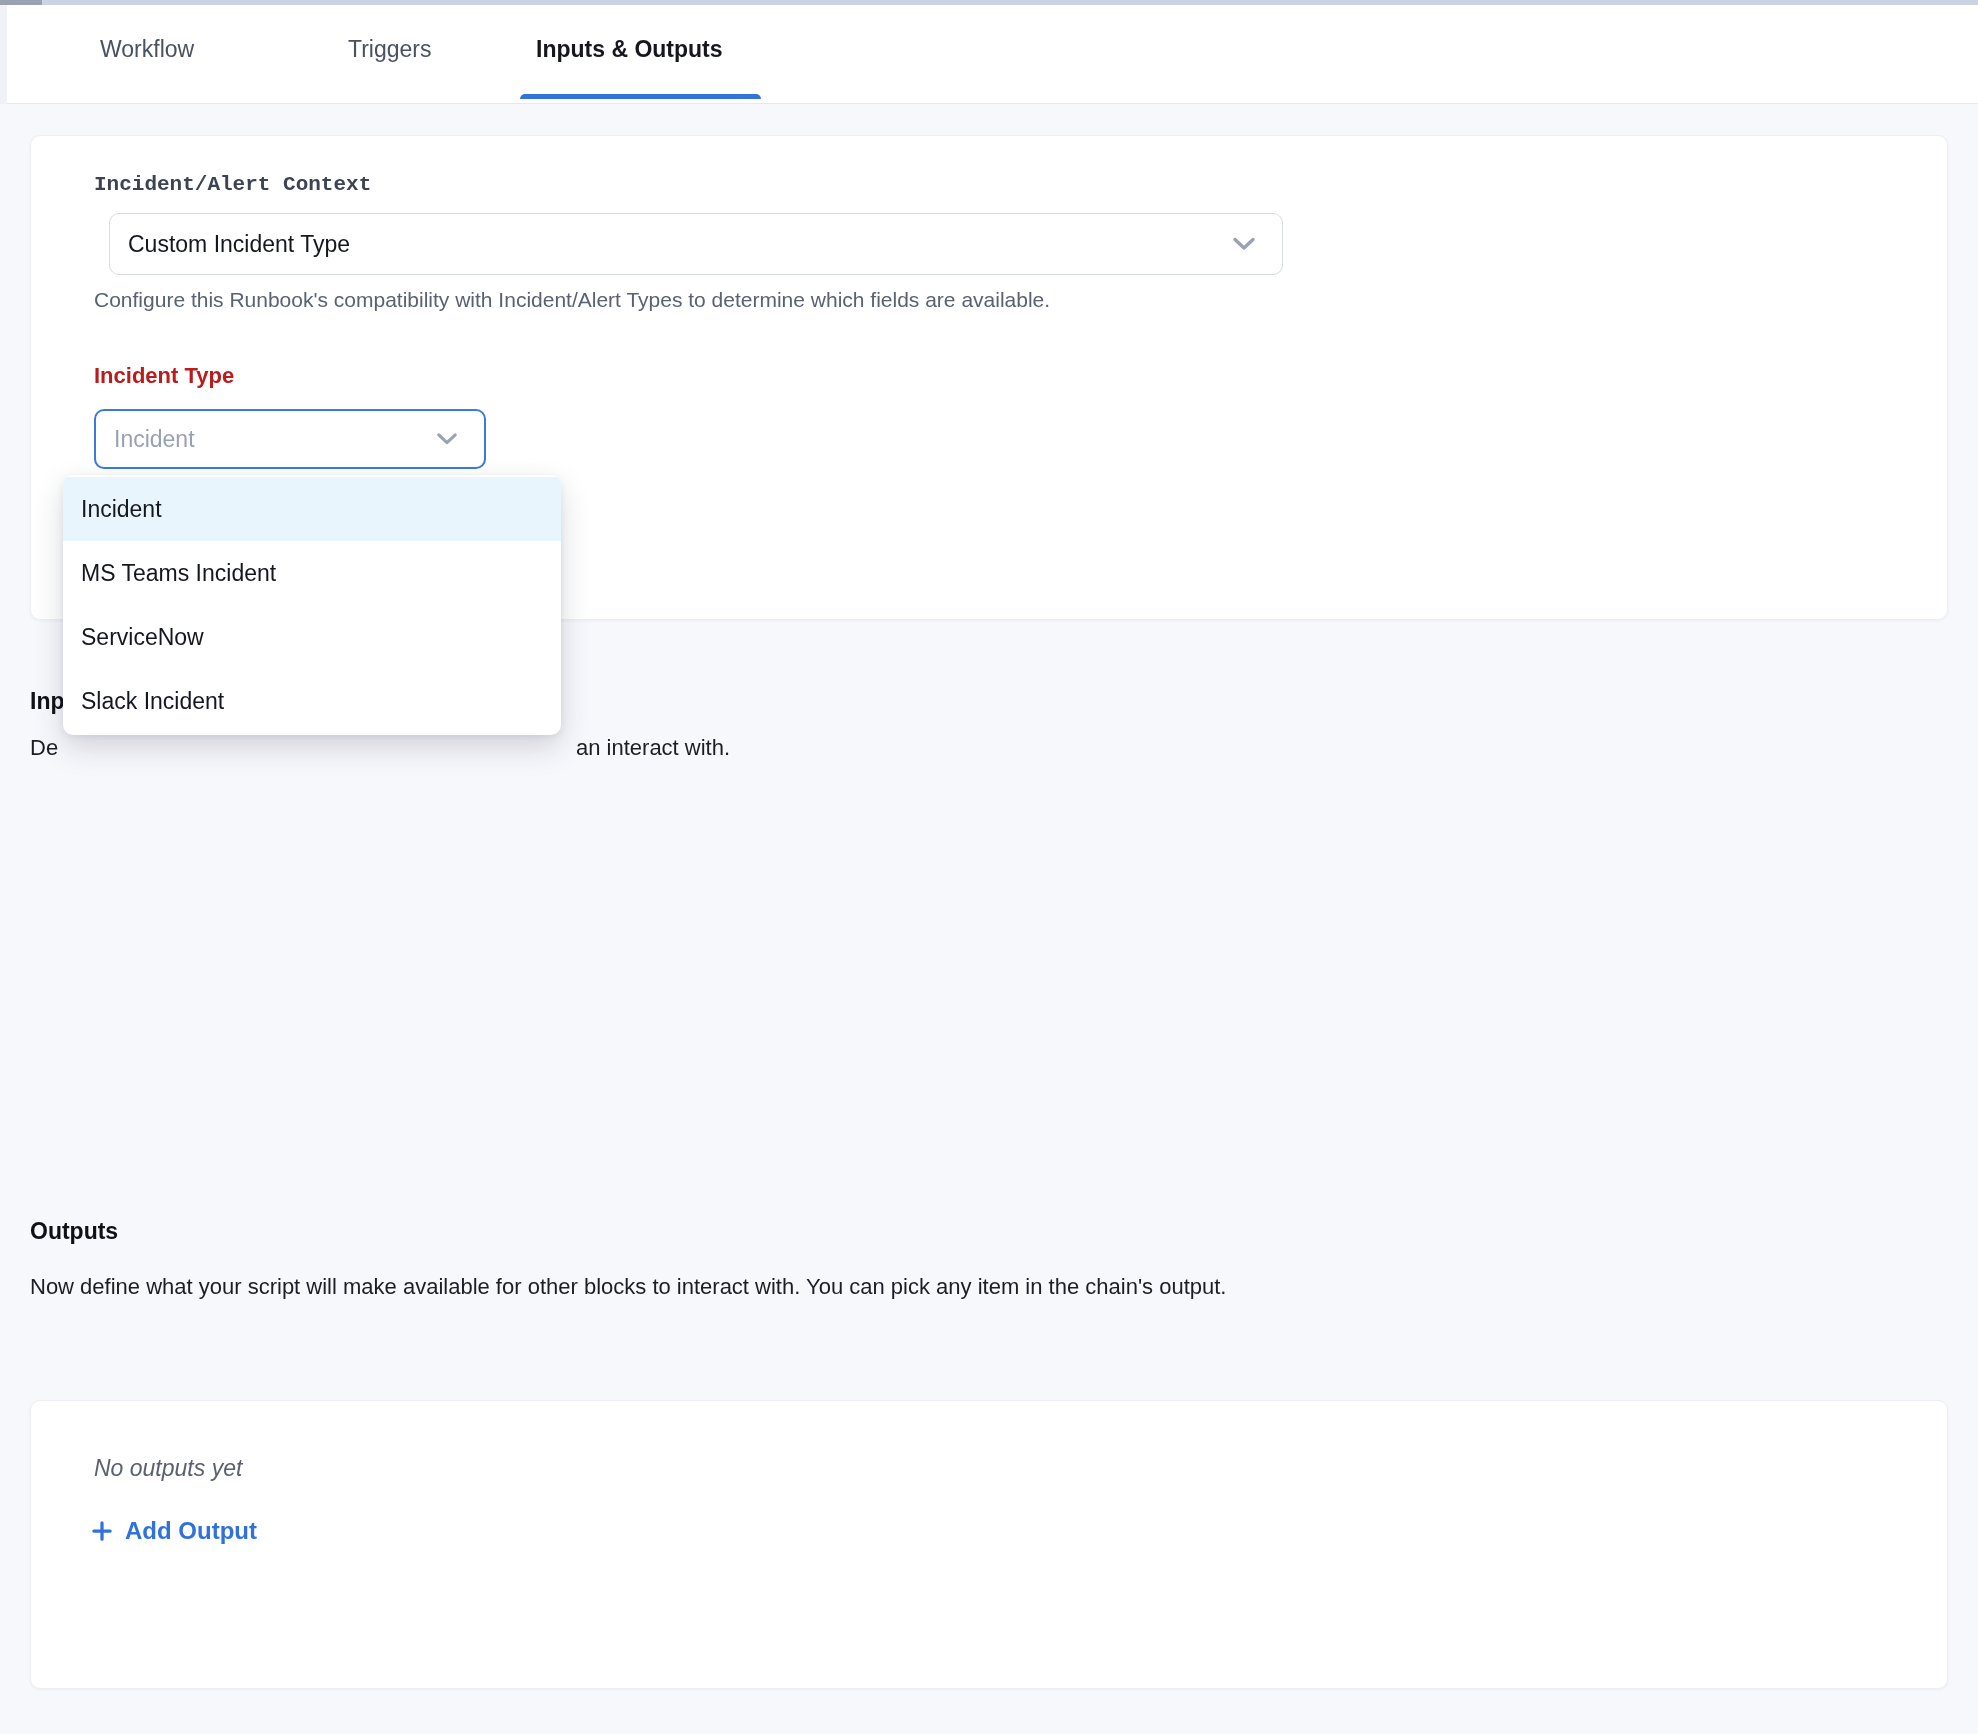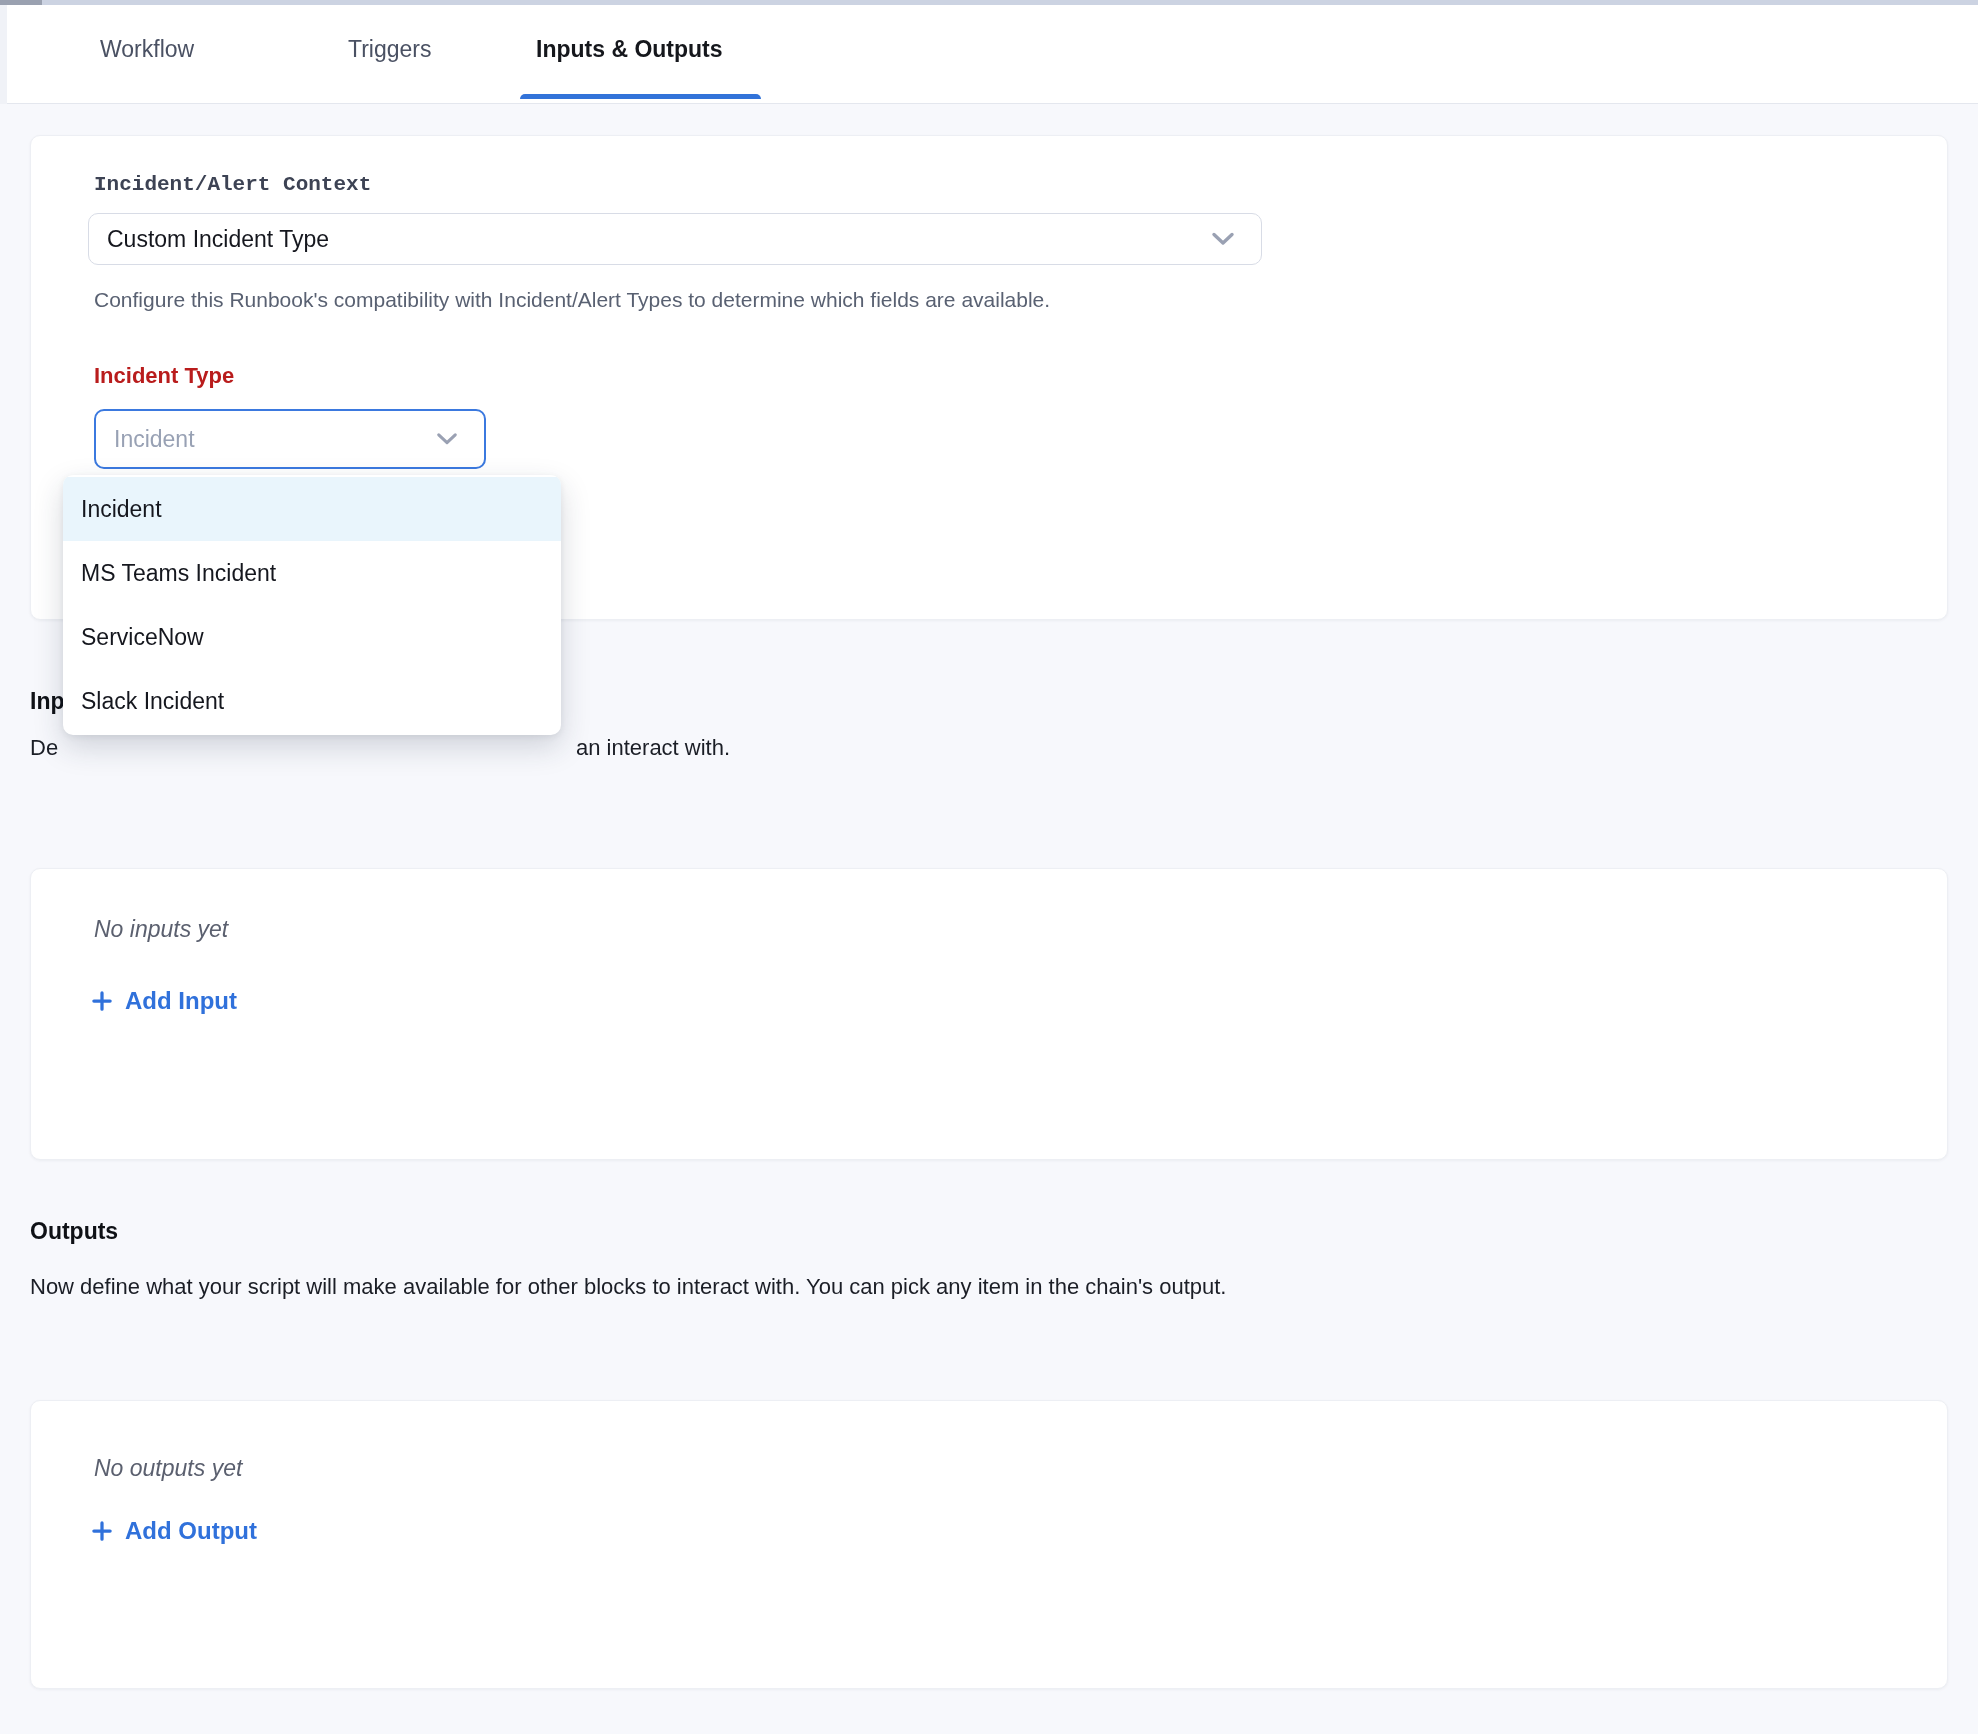--- a/index.html
+++ b/index.html
@@ -47,21 +47,21 @@
     white-space:nowrap;
   }
   .field-label.strong { font-weight:700; color:#b91c1c; font-size:22px; }
 
   .select-box {
     position:absolute; background:#fff; border:1px solid #d8dce6; border-radius:10px;
     display:flex; align-items:center; cursor:pointer;
   }
   .select-box .value { margin-left:18px; font-size:23px; color:#15171e; white-space:nowrap; }
   .select-box .chev { position:absolute; right:26px; top:50%; transform:translateY(-50%); display:flex; }
-  .select-box.context-select { left:57px; top:77px; width:1174px; height:52px; }
+  .select-box.context-select { left:78px; top:77px; width:1174px; height:62px; }
   .select-box.type-select {
     left:63px; top:273px; width:392px; height:60px;
     border:2px solid #3b79df;
   }
   .select-box.type-select .value { color:#98a1b4; }
 
   .help-text {
     position:absolute; left:63px; top:152px; font-size:21px; color:#596172; white-space:nowrap;text-align:right;
   }
 
@@ -140,31 +140,20 @@
   <div class="section-desc" style="left:30px; top:735px;">De</div>
   <div class="section-desc" style="left:576px; top:735px;">an interact with.</div>
 
   <div class="menu">
     <div class="menu-item highlighted" style="background: rgb(233, 245, 252);">Incident</div>
     <div class="menu-item">MS Teams Incident</div>
     <div class="menu-item">ServiceNow</div>
     <div class="menu-item">Slack Incident</div>
   </div>
 
-  <div class="card inputs-card">
-    <div class="empty-text" style="top:47px;">No inputs yet</div>
-    <div class="add-link add-input" style="top:118px; color:#3071db;">
-      <span>
-        <svg width="26" height="26" viewBox="0 0 24 24">
-          <path d="M12 4.5 V19.5 M4.5 12 H19.5" fill="none" stroke="currentColor" stroke-width="3" stroke-linecap="round"></path>
-        </svg>
-      </span>
-      <span>Add Input</span>
-    </div>
-  </div>
 
   <div class="section-heading" style="top:1218px;">Outputs</div>
   <div class="section-desc" style="left:30px; top:1262px;margin-top:12px;">Now define what your script will make available for other blocks to interact with. You can pick any item in the chain's output.</div>
 
   <div class="card outputs-card">
     <div class="empty-text" style="top:54px;">No outputs yet</div>
     <div class="add-link add-output" style="top:116px; color:#3071db;">
       <span>
         <svg width="26" height="26" viewBox="0 0 24 24">
           <path d="M12 4.5 V19.5 M4.5 12 H19.5" fill="none" stroke="currentColor" stroke-width="3" stroke-linecap="round"></path>

